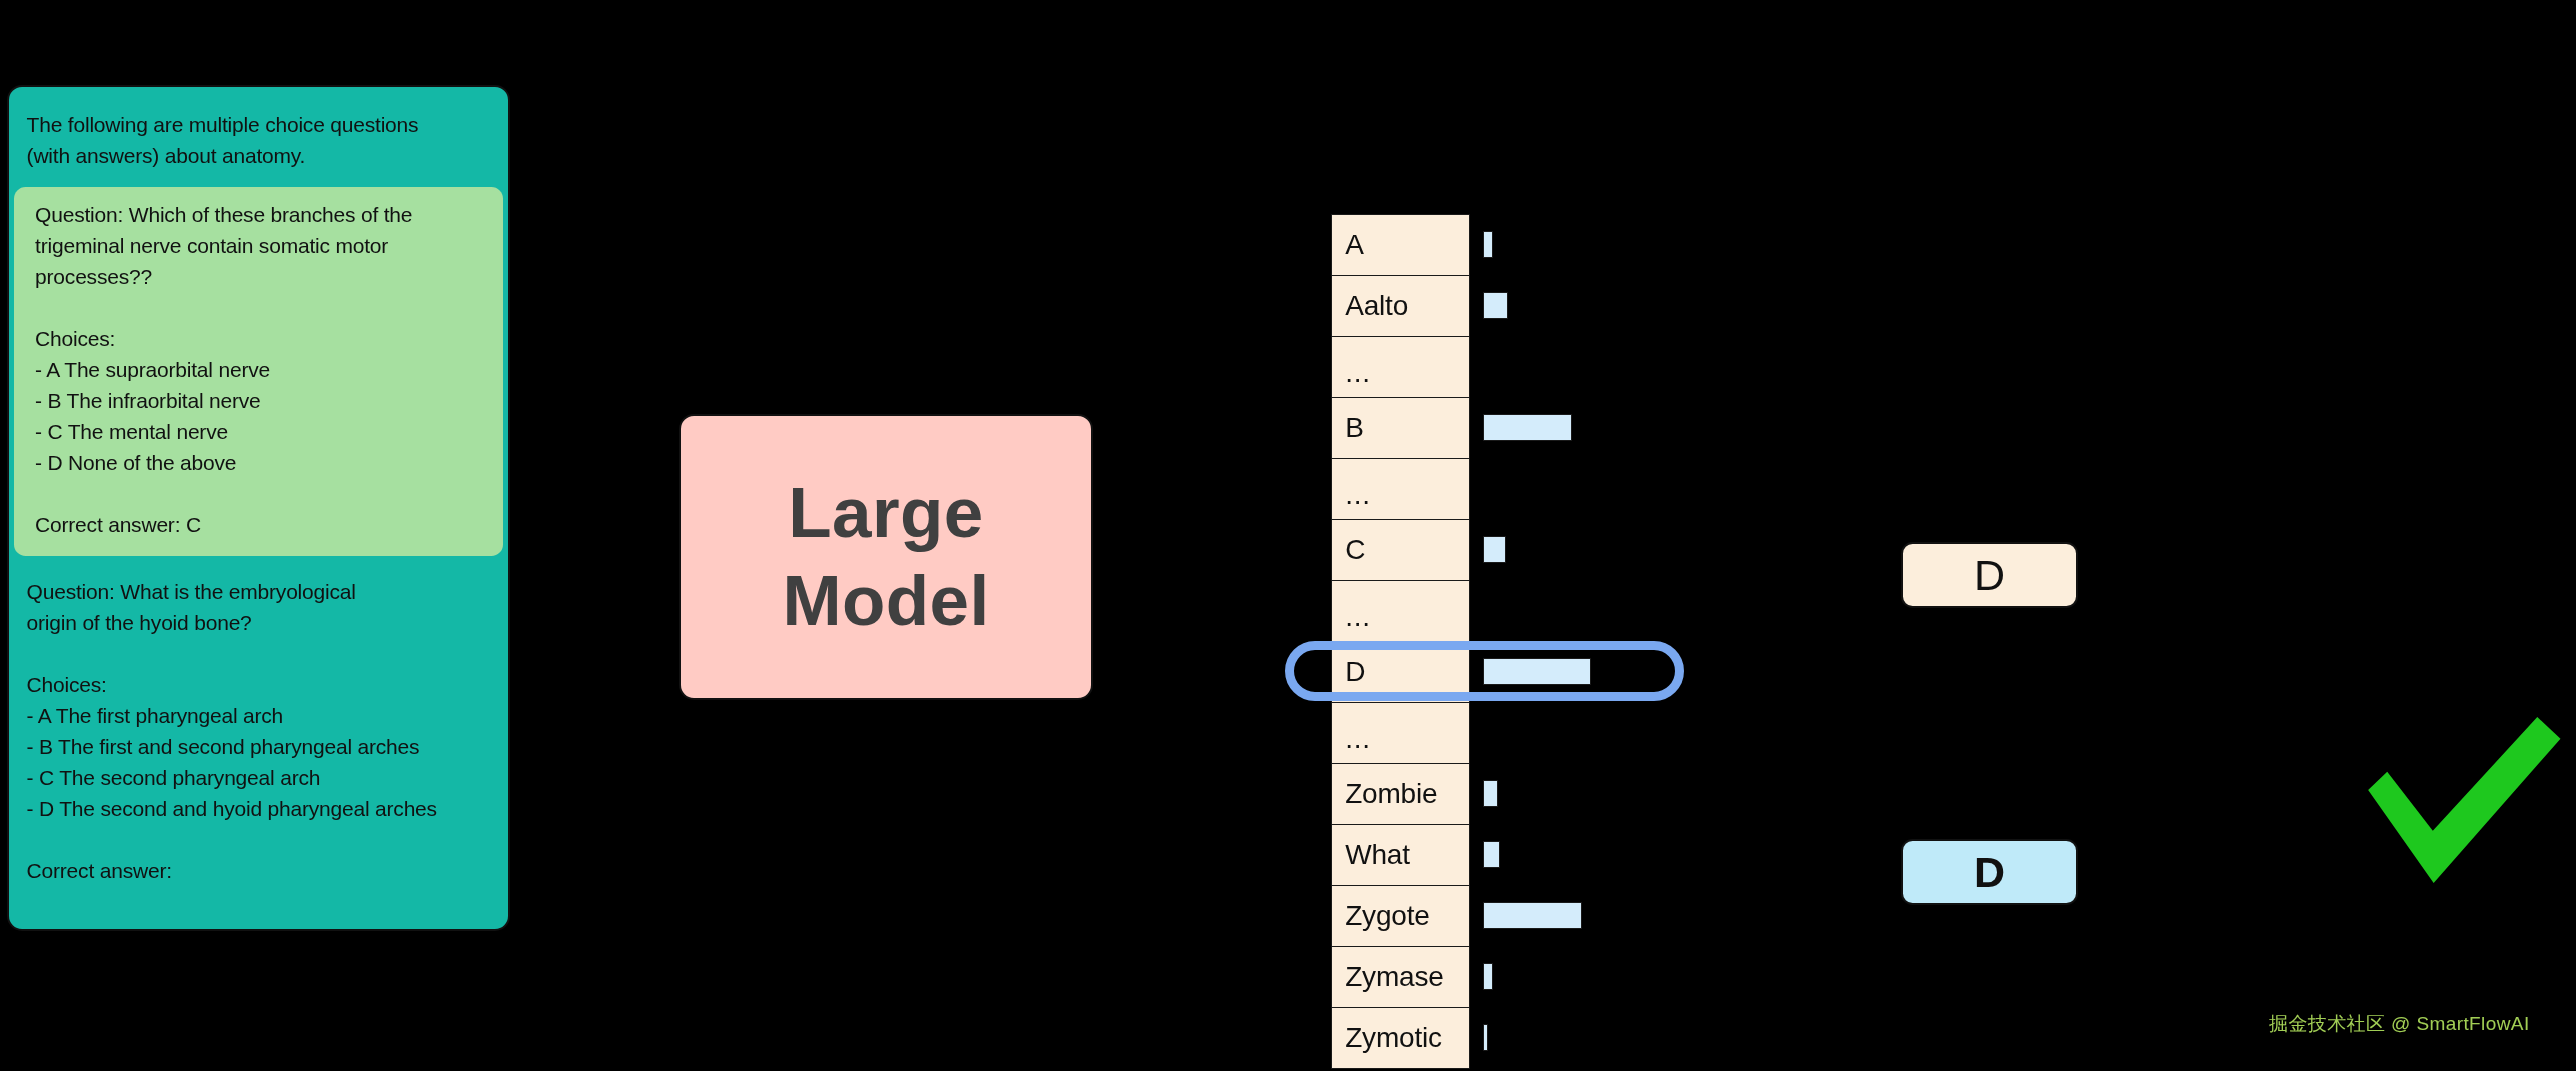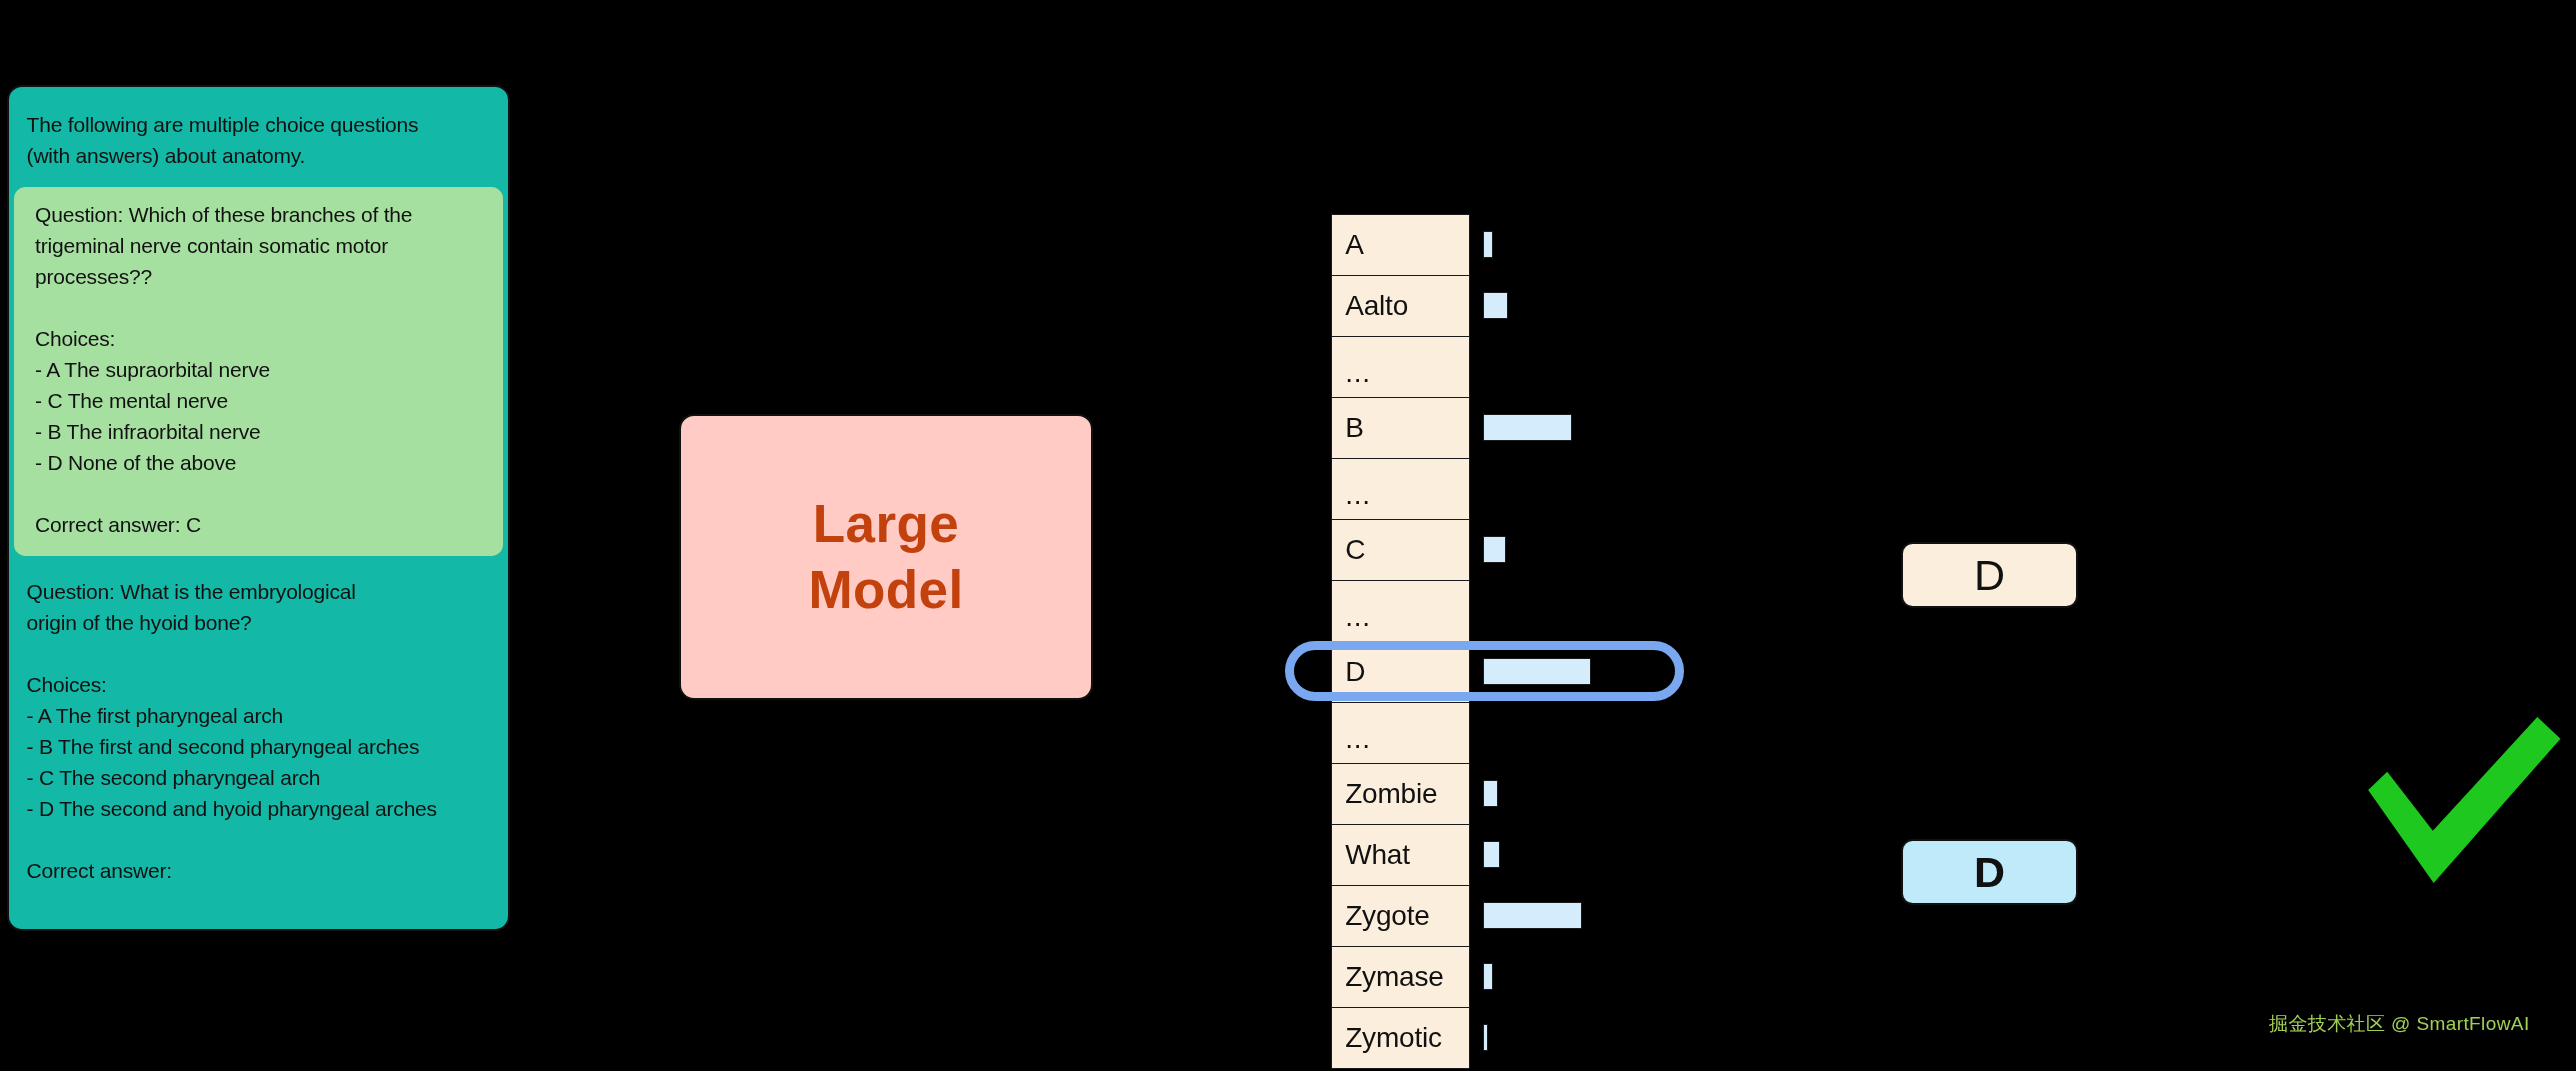--- a/index.html
+++ b/index.html
@@ -59,23 +59,23 @@
     border: 2.5px solid #111111;
     border-radius: 15px;
     box-sizing: border-box;
     display: flex;
     flex-direction: column;
     align-items: center;
     justify-content: center;
     gap: 1.7px;
   }
   #llm-box .llm-line {
-    font-size: 53px;
+    font-size: 71px;
     font-weight: bold;
-    color: #c2410c;
+    color: #404040;
     line-height: 1.22;
     letter-spacing: 0.4px;
   }
 
   
   #token-panel {
     position: absolute;
     left: 1331px;
     top: 214px;
     width: 356px;
@@ -214,22 +214,22 @@
   <div class="prompt-block" id="prompt-intro" style="white-space: pre-line;">The following are multiple choice questions
 (with answers) about anatomy.</div>
 
   <div id="prompt-shot">
     <div class="prompt-block" style="white-space: pre-line;">Question: Which of these branches of the
 trigeminal nerve contain somatic motor
 processes??</div>
     <div class="blank-line"></div>
     <div class="prompt-block">Choices:</div>
     <div class="prompt-block choice-line">- A The supraorbital nerve</div>
+    <div class="prompt-block choice-line">- B The infraorbital nerve</div>
     <div class="prompt-block choice-line">- C The mental nerve</div>
-    <div class="prompt-block choice-line">- B The infraorbital nerve</div>
     <div class="prompt-block choice-line">- D None of the above</div>
     <div class="blank-line"></div>
     <div class="prompt-block">Correct answer: C</div>
   </div>
 
   <div id="prompt-target">
     <div class="prompt-block" style="white-space: pre-line;">Question: What is the embryological
 origin of the hyoid bone?</div>
     <div class="blank-line"></div>
     <div class="prompt-block">Choices:</div>

